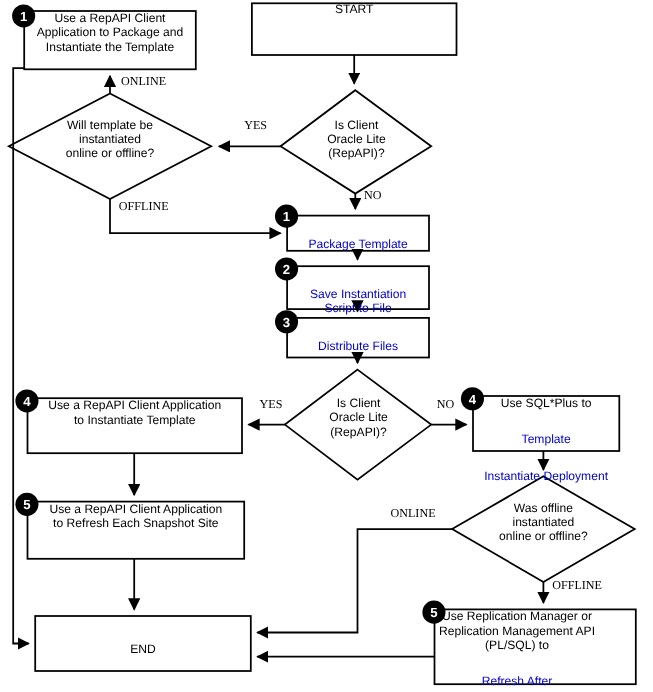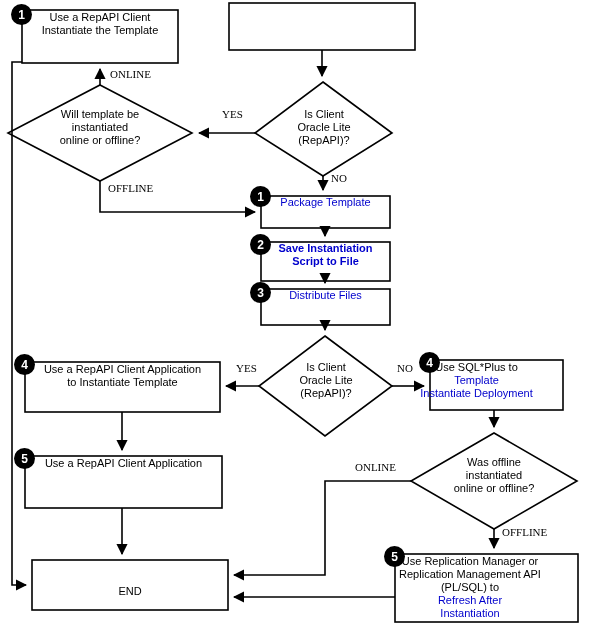--- a/index.html
+++ b/index.html
@@ -32,21 +32,21 @@
     justify-content: center;
     text-align: center;
     font-family: "Liberation Sans", sans-serif;
     font-size: 11px;
     line-height: 13px;
     color: #000000;
     box-sizing: border-box;
     pointer-events: none;
   }
   .node-text span { display: block; width: 100%; }
-  .blue { color: #0000cc; }
+  .blue { color: #0000cc; margin-top: 20px; }
   .edge-label {
     position: absolute;
     font-family: Liberation Serif, serif;
     font-size: 11px;
     line-height: 12px;
     color: #000000;
     white-space: nowrap;
   }
   .badge {
     position: absolute;
@@ -140,25 +140,27 @@
 
       <path d="M 411 481 L 325 481 L 325 575 L 234 575" marker-end="url(#arrow)"></path>
 
       <path d="M 494 529 L 494 548" marker-end="url(#arrow)"></path>
 
       <path d="M 395 597 L 234 597" marker-end="url(#arrow)"></path>
 
     </g>
   </svg>
 
+  <div class="node-text" style="left:229px;top:3px;width:186px;height:47px;">START</div>
   <div class="hit" style="left:229px;top:3px;width:186px;height:47px;"></div>
 
   <div class="node-text" style="left:24px;top:11px;width:152px;height:51px;">
     <span>
       <span>Use a RepAPI Client</span>
+      <span>Application to Package and</span>
       <span>Instantiate the Template</span>
     </span>
   </div>
   <div class="hit" style="left:22px;top:10px;width:156px;height:53px;"></div>
   <div class="badge" style="left:11px;top:4px;">1</div>
 
   <div class="node-text" style="left:30px;top:108px;width:140px;height:50px;">
     <span>
       <span>Will template be</span>
       <span>instantiated</span>
@@ -178,21 +180,21 @@
 
   <div class="edge-label" style="left:110px;top:68px;">ONLINE</div>
   <div class="edge-label" style="left:108px;top:182px;">OFFLINE</div>
   <div class="edge-label" style="left:222px;top:108px;">YES</div>
   <div class="edge-label" style="left:331px;top:172px;">NO</div>
 
   <div class="node-text blue" style="left:261px;top:196px;width:129px;height:32px;">Package Template</div>
   <div class="hit" style="left:261px;top:196px;width:129px;height:32px;"></div>
   <div class="badge" style="left:250px;top:186px;">1</div>
 
-  <div class="node-text blue" style="left:261px;top:242px;width:129px;height:39px;font-weight:bold;">
+  <div class="node-text blue" style="left:261px;top:242px;width:129px;height:39px;">
     <span>
       <span>Save Instantiation</span>
       <span>Script to File</span>
     </span>
   </div>
   <div class="hit" style="left:261px;top:242px;width:129px;height:39px;"></div>
   <div class="badge" style="left:250px;top:234px;">2</div>
 
   <div class="node-text blue" style="left:261px;top:289px;width:129px;height:36px;">Distribute Files</div>
   <div class="hit" style="left:261px;top:289px;width:129px;height:36px;"></div>
@@ -215,26 +217,27 @@
       <span>Use a RepAPI Client Application</span>
       <span>to Instantiate Template</span>
     </span>
   </div>
   <div class="hit" style="left:25px;top:362px;width:195px;height:50px;"></div>
   <div class="badge" style="left:14px;top:354px;">4</div>
 
   <div class="node-text" style="left:27px;top:457px;width:193px;height:50px;">
     <span>
       <span>Use a RepAPI Client Application</span>
+      <span>to Refresh Each Snapshot Site</span>
     </span>
   </div>
   <div class="hit" style="left:25px;top:456px;width:197px;height:52px;"></div>
   <div class="badge" style="left:14px;top:448px;">5</div>
 
-  <div class="node-text" style="left:412px;top:361px;width:129px;height:48px;">
+  <div class="node-text" style="left:432px;top:361px;width:129px;height:48px;">
     <span>
       <span>Use SQL*Plus to</span>
       <span class="blue">Template</span>
       <span class="blue">Instantiate Deployment</span>
     </span>
   </div>
   <div class="hit" style="left:430px;top:360px;width:133px;height:50px;"></div>
   <div class="badge" style="left:419px;top:352px;">4</div>
 
   <div class="node-text" style="left:424px;top:456px;width:140px;height:50px;">

